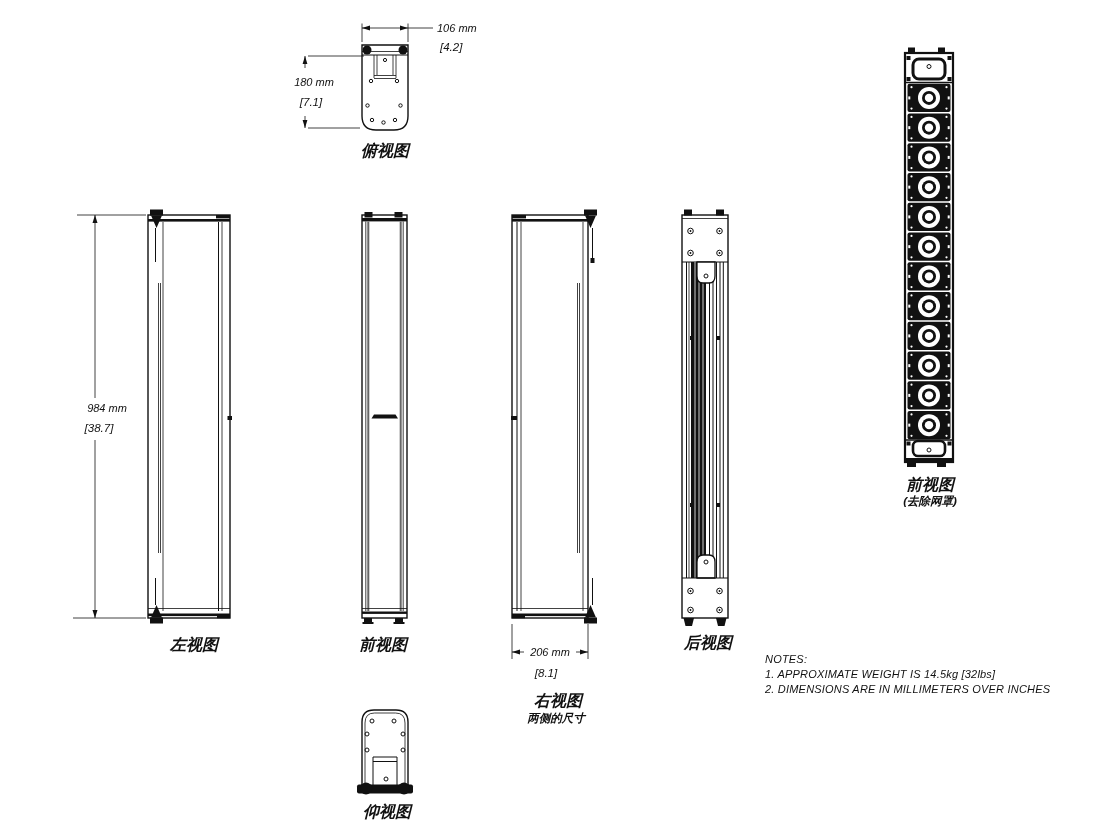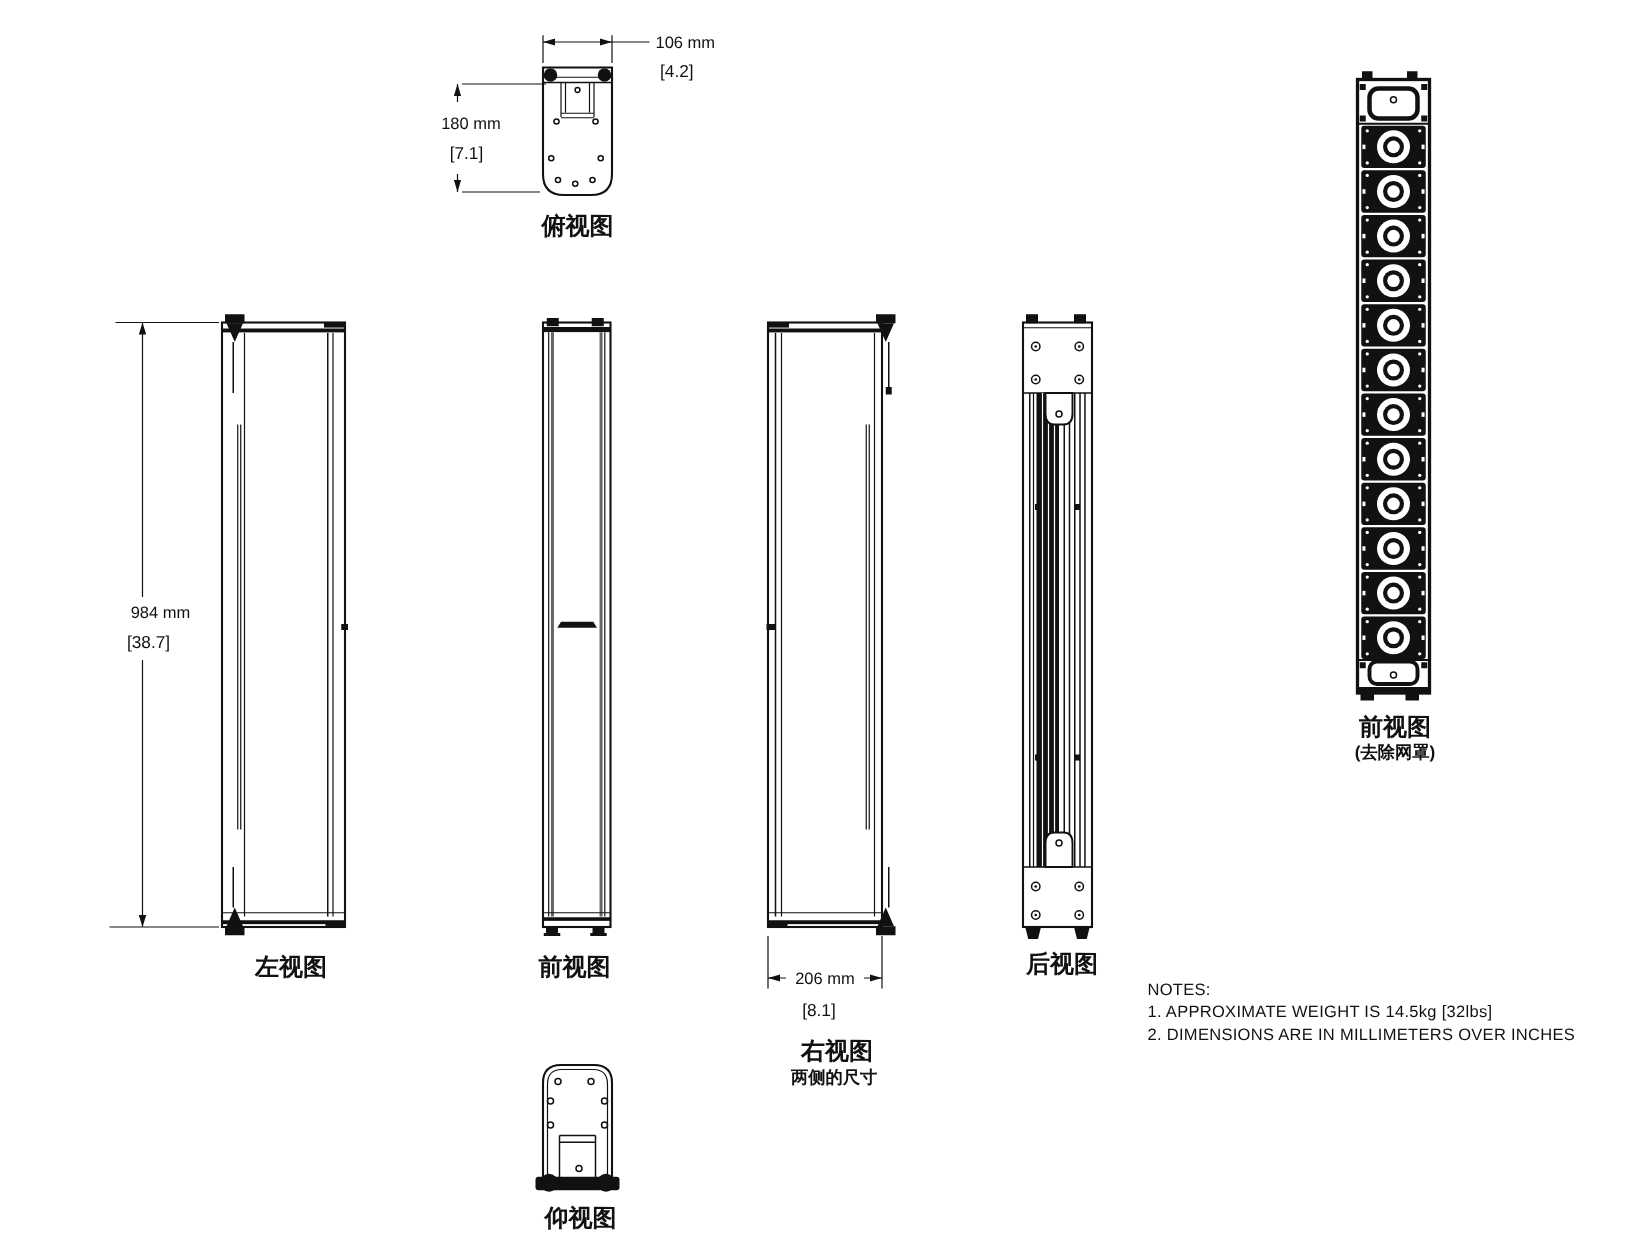--- a/index.html
+++ b/index.html
@@ -1,17 +1,17 @@
 <!DOCTYPE html>
 <html><head>
 <meta charset="utf-8">
 <style>
   html,body{margin:0;padding:0;background:#ffffff;}
   .sheet{position:relative;width:1099px;height:833px;background:#ffffff;overflow:hidden;
-         font-family:"Liberation Sans", sans-serif;}
+         font-family:"Liberation Sans", sans-serif;font-style:italic;}
   svg{display:block;}
   text{fill:#111;}
   .dim{font-size:11px;font-family:"Liberation Sans",sans-serif;}
   .dimbr{font-size:11.5px;font-family:"Liberation Sans",sans-serif;}
   .vlabel{font-size:16px;font-weight:bold;font-family:"Liberation Sans","DejaVu Sans",sans-serif;}
   .vsub{font-size:11.5px;font-weight:bold;font-family:"Liberation Sans","DejaVu Sans",sans-serif;}
   .note{font-size:11px;font-family:"Liberation Sans",sans-serif;letter-spacing:.2px;}
   .ln{stroke:#111;stroke-width:1;fill:none;}
   .ln2{stroke:#111;stroke-width:1.4;fill:none;}
   .thin{stroke:#111;stroke-width:.8;fill:none;}

